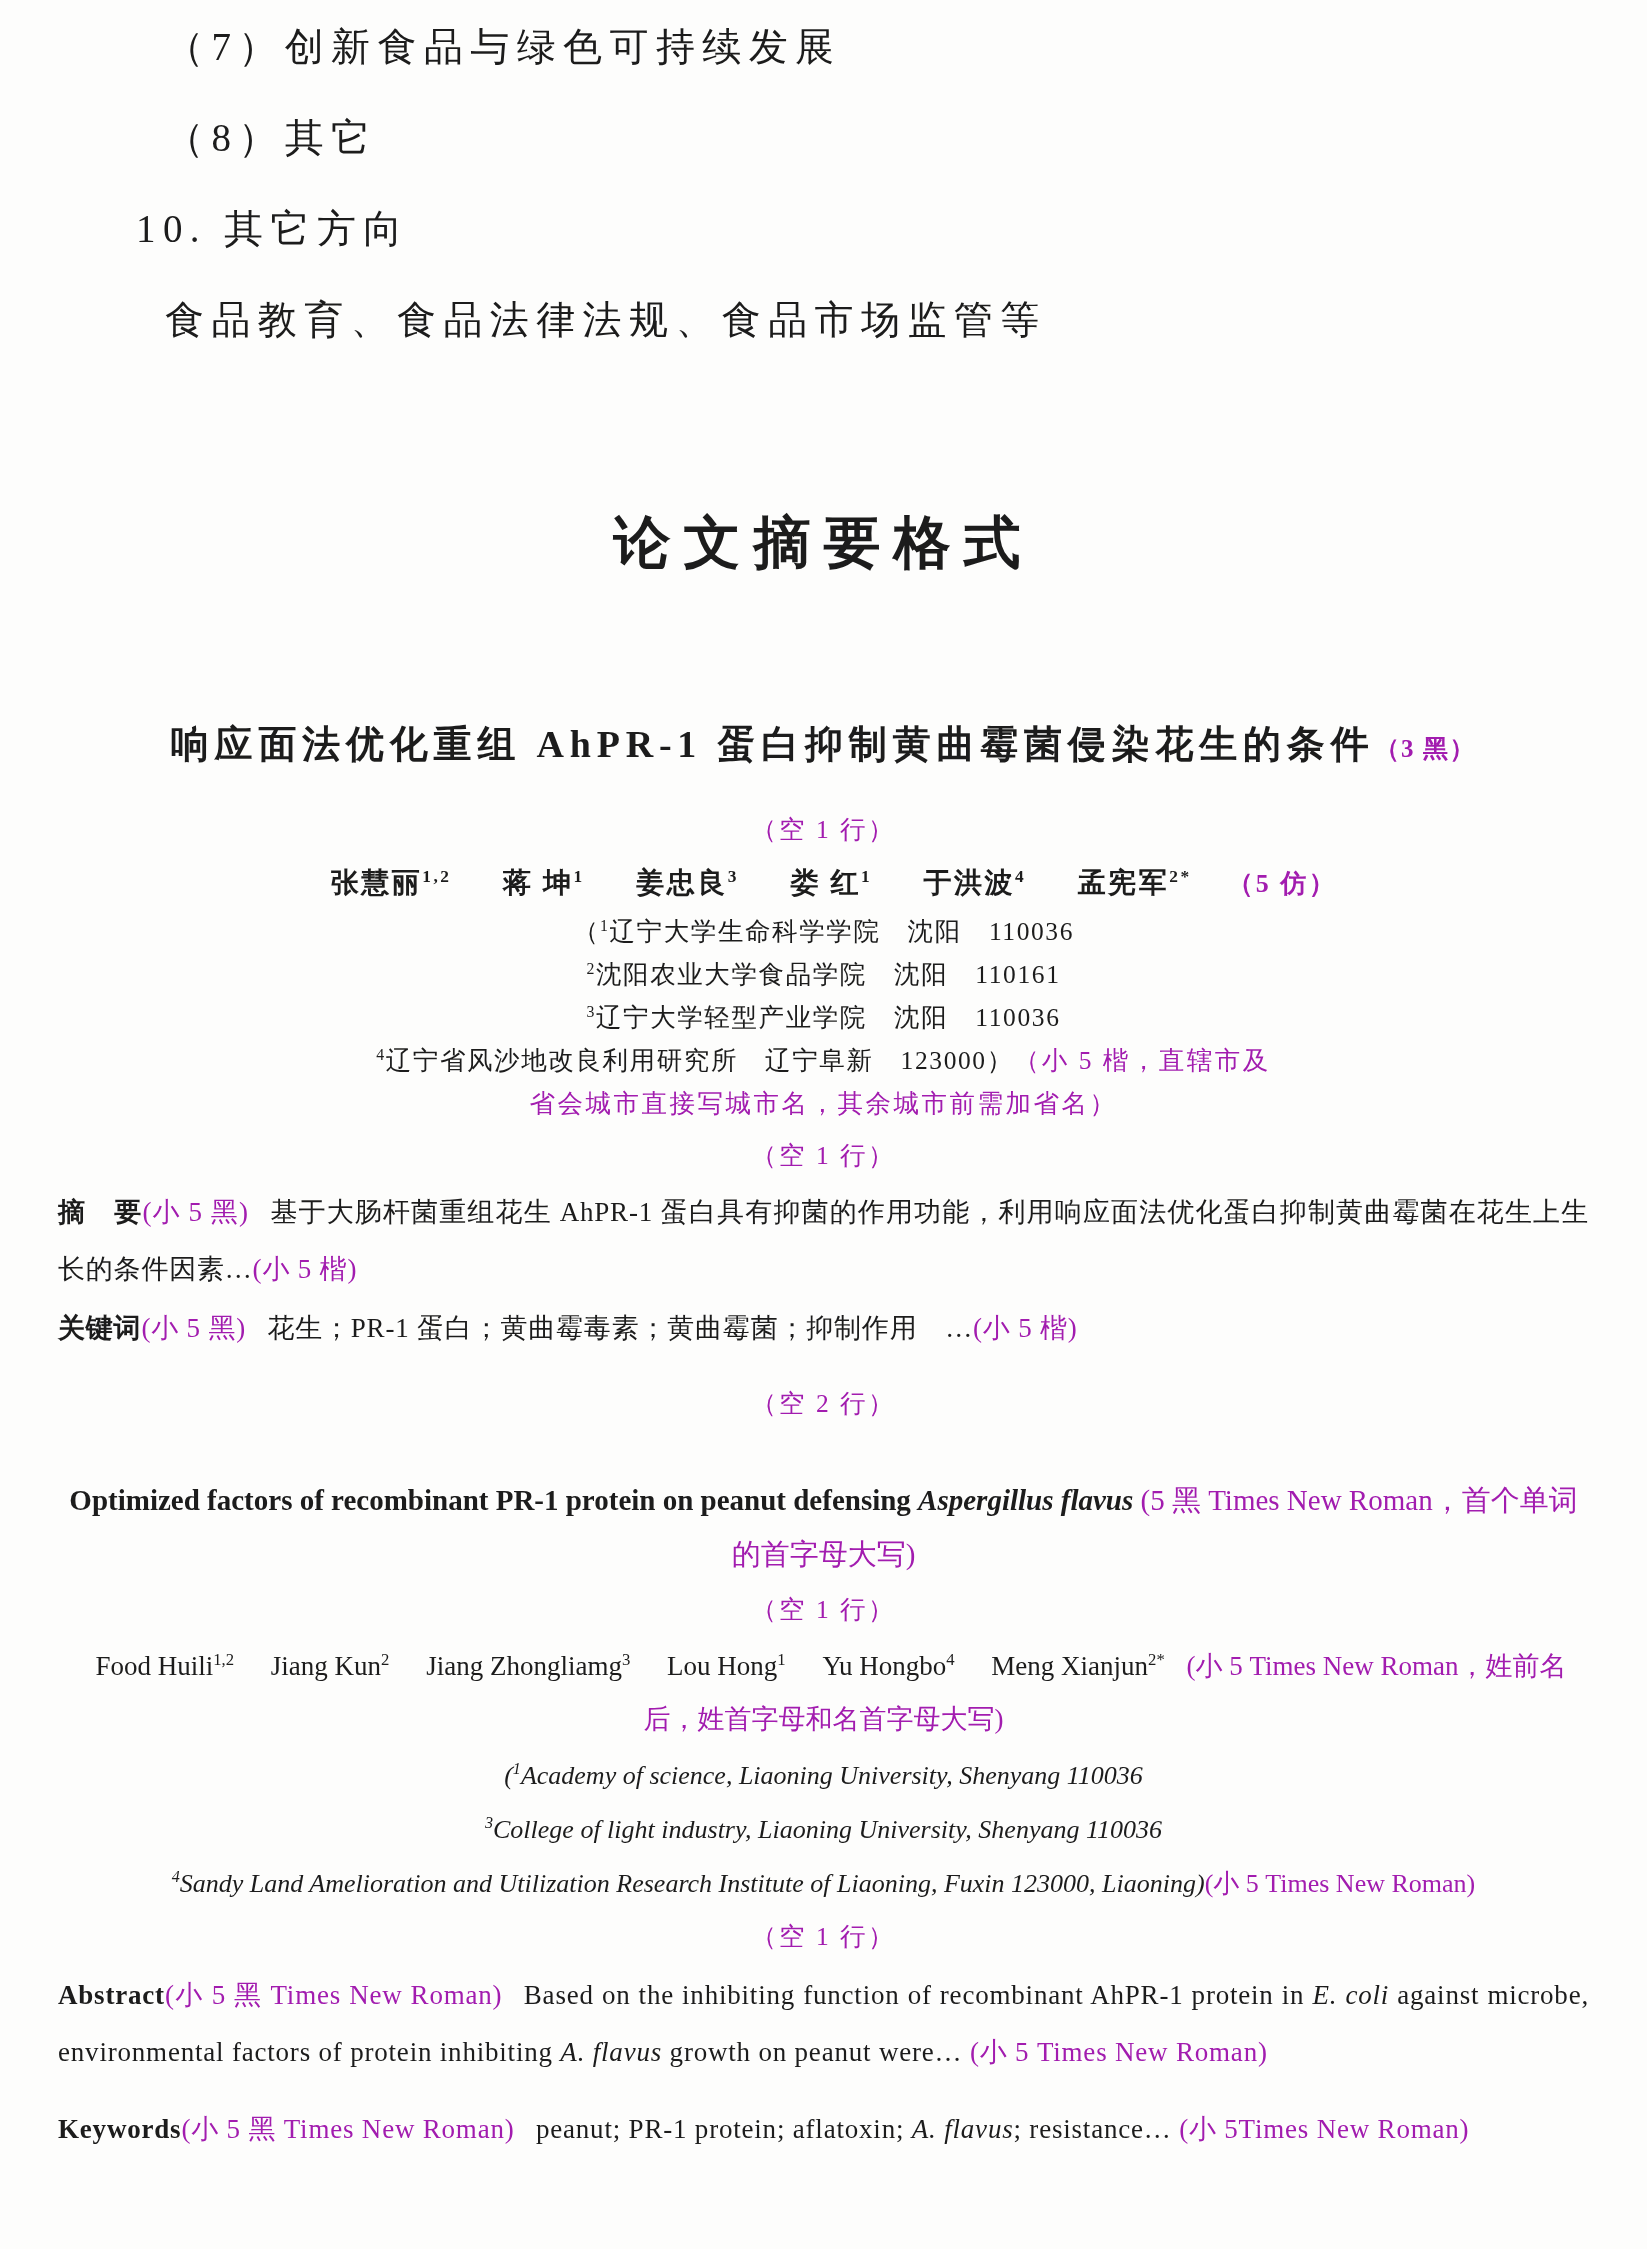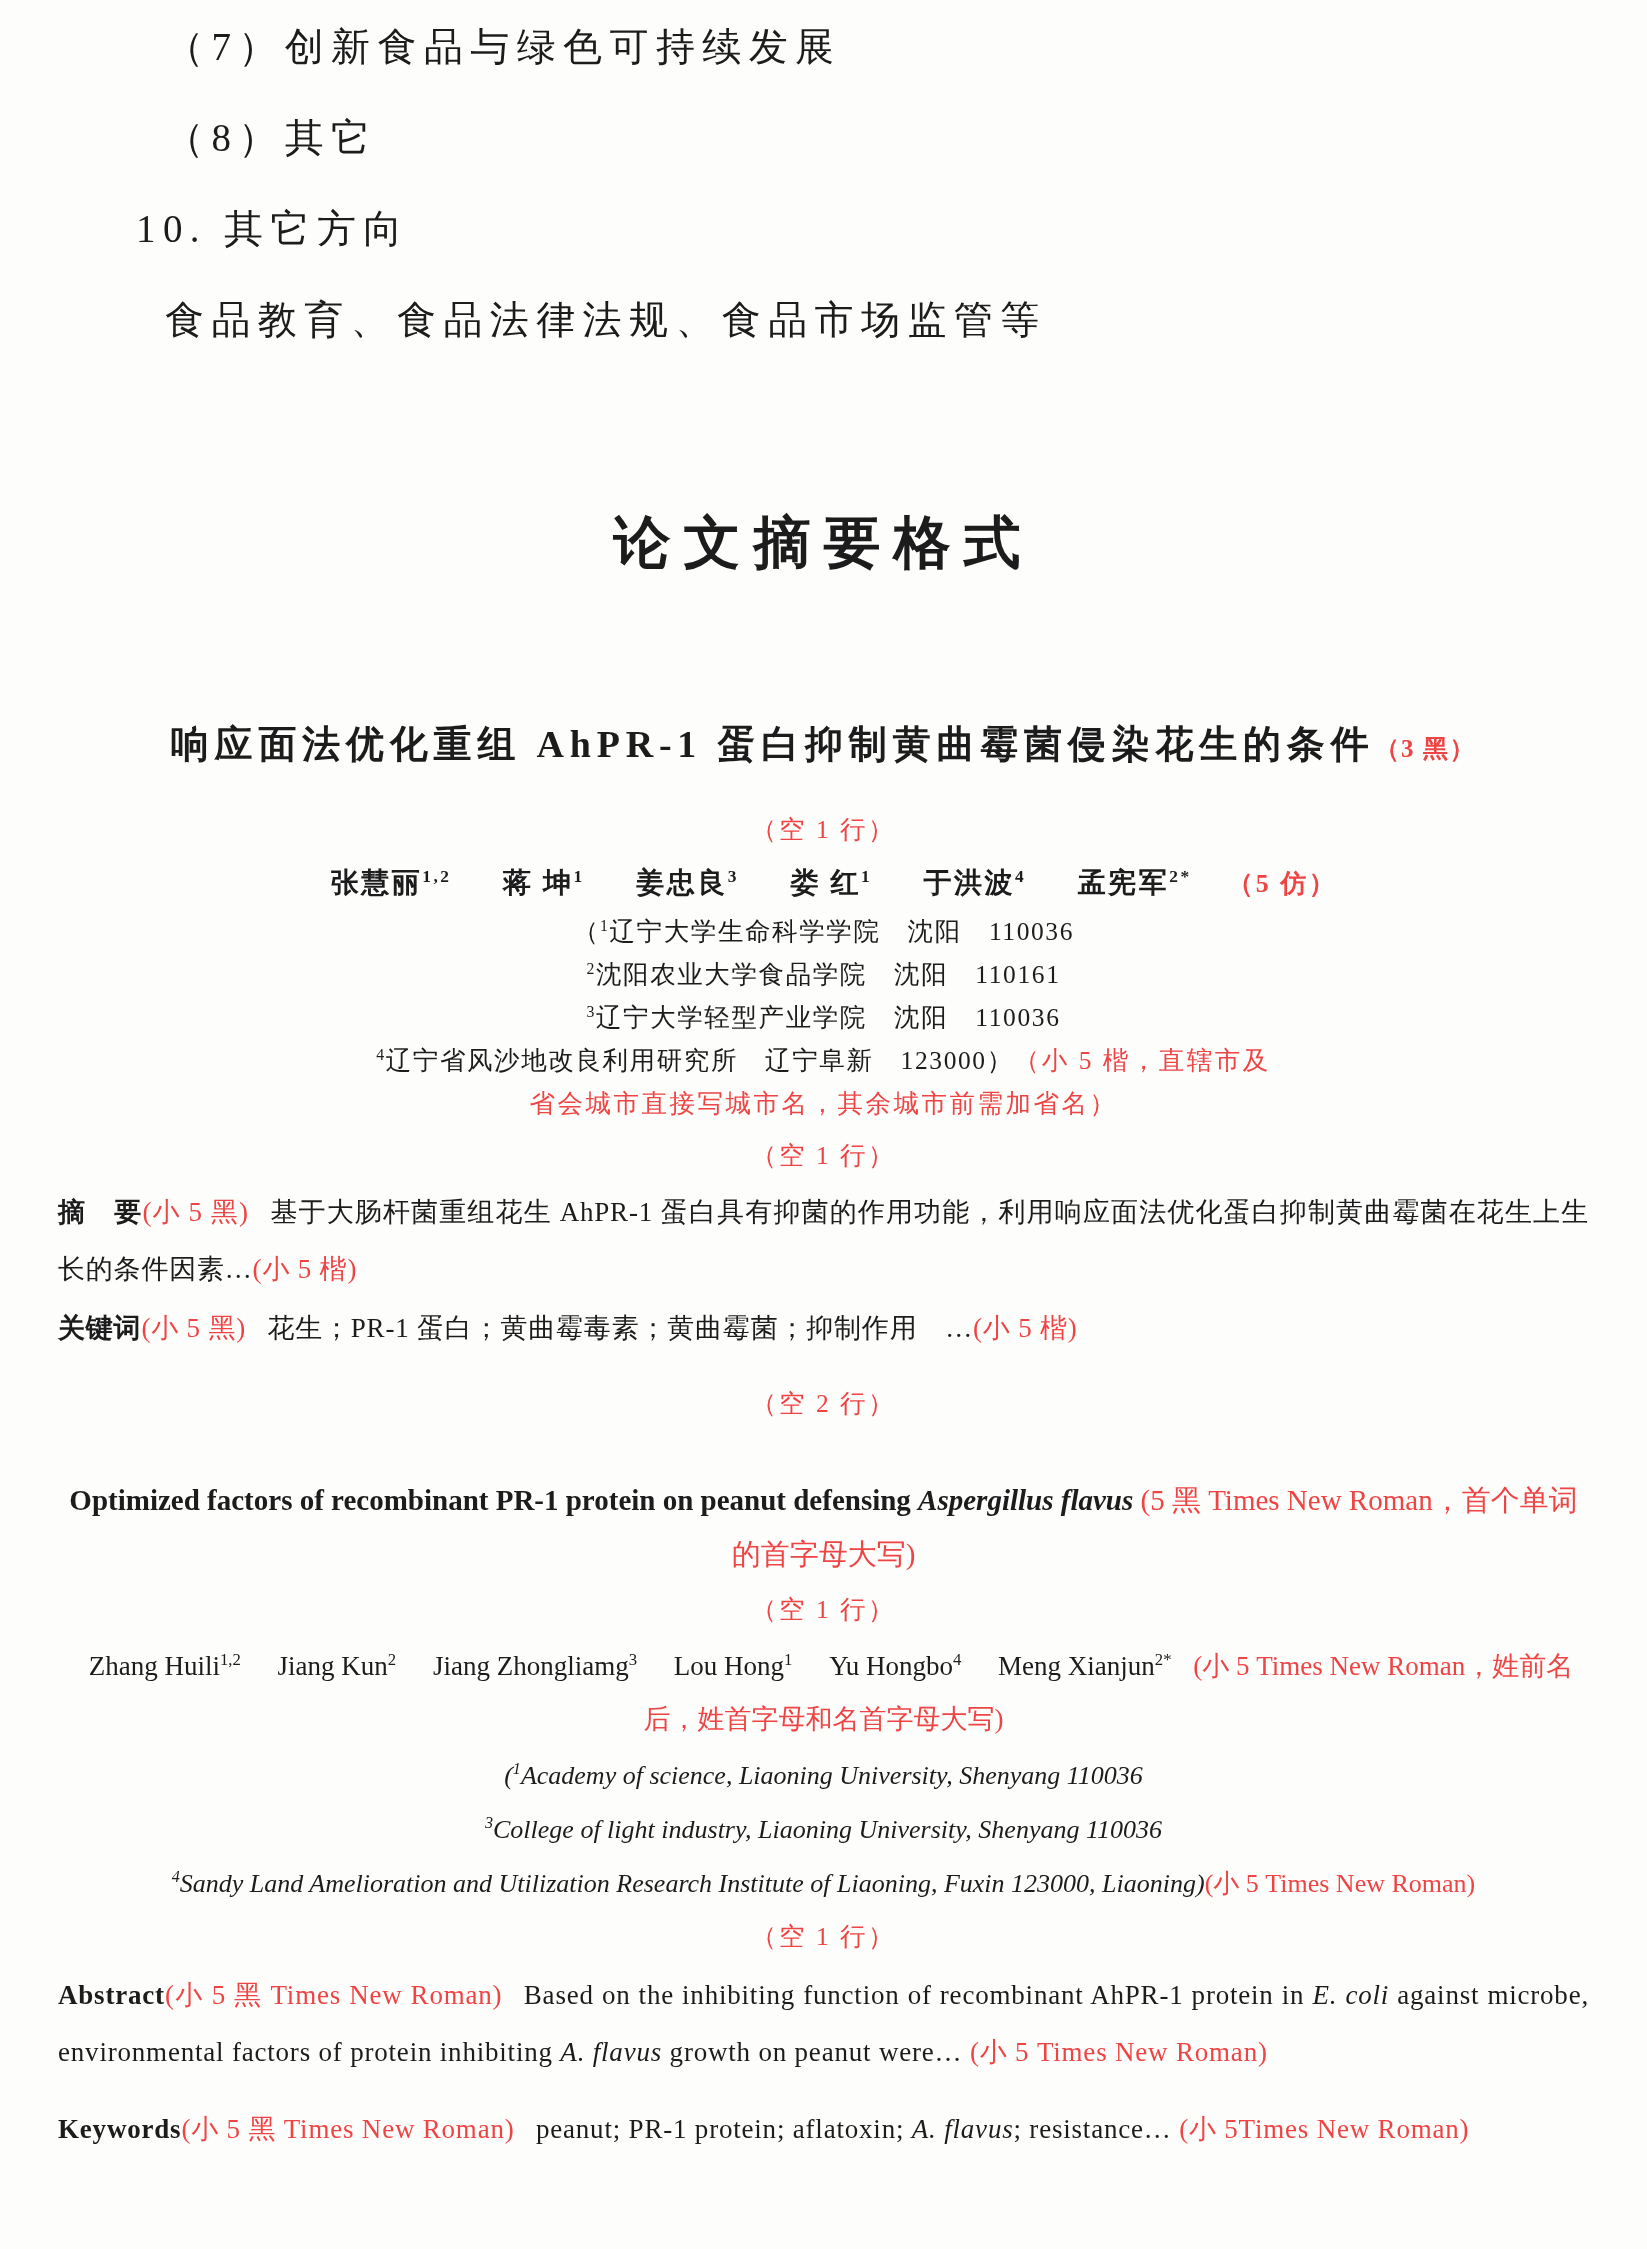--- a/index.html
+++ b/index.html
@@ -7,21 +7,21 @@
   .page {
     position:relative;
     width:1647px; height:2250px;
     margin:0 auto;
     background:#fdfdfc;
     color:#1c1c1c;
     font-family:"Liberation Serif","DejaVu Serif",serif;
     overflow:hidden;
     padding:23px 58px 0 58px;
   }
-  .red { color:#ef4444; }
+  .red { color:#a21caf; }
   sup { font-size:0.62em; vertical-align:super; line-height:0; }
 
   
   .toplist { padding-left:107px; font-size:39px; letter-spacing:7.4px; }
   .toplist .item { margin-bottom:43px; line-height:48px; }
   .toplist .item10 { margin-left:-29px; }
 
   
   .section-title {
     margin-top:161px;
@@ -136,21 +136,21 @@
 
   <div class="blank-note red bn-c">（空 2 行）</div>
 
   <div class="en-title">
     <span>Optimized factors of recombinant PR-1 protein on peanut defensing </span><i>Aspergillus flavus</i> <span class="red note">(5 黑 Times New Roman，首个单词的首字母大写)</span>
   </div>
 
   <div class="blank-note red bn-d">（空 1 行）</div>
 
   <div class="en-authors">
-    <span class="author"><span>Zhang Huili</span><sup>1,2</sup></span>
+    <span class="author"><span>Food Huili</span><sup>1,2</sup></span>
     <span class="author"><span>Jiang Kun</span><sup>2</sup></span>
     <span class="author"><span>Jiang Zhongliamg</span><sup>3</sup></span>
     <span class="author"><span>Lou Hong</span><sup>1</sup></span>
     <span class="author"><span>Yu Hongbo</span><sup>4</sup></span>
     <span class="author"><span>Meng Xianjun</span><sup>2*</sup></span>
     <span class="red note">(小 5 Times New Roman，姓前名后，姓首字母和名首字母大写)</span>
   </div>
 
   <div class="en-affils">
     <div class="affil-line"><span>(</span><sup>1</sup><span>Academy of science, Liaoning University, Shenyang 110036</span></div>

